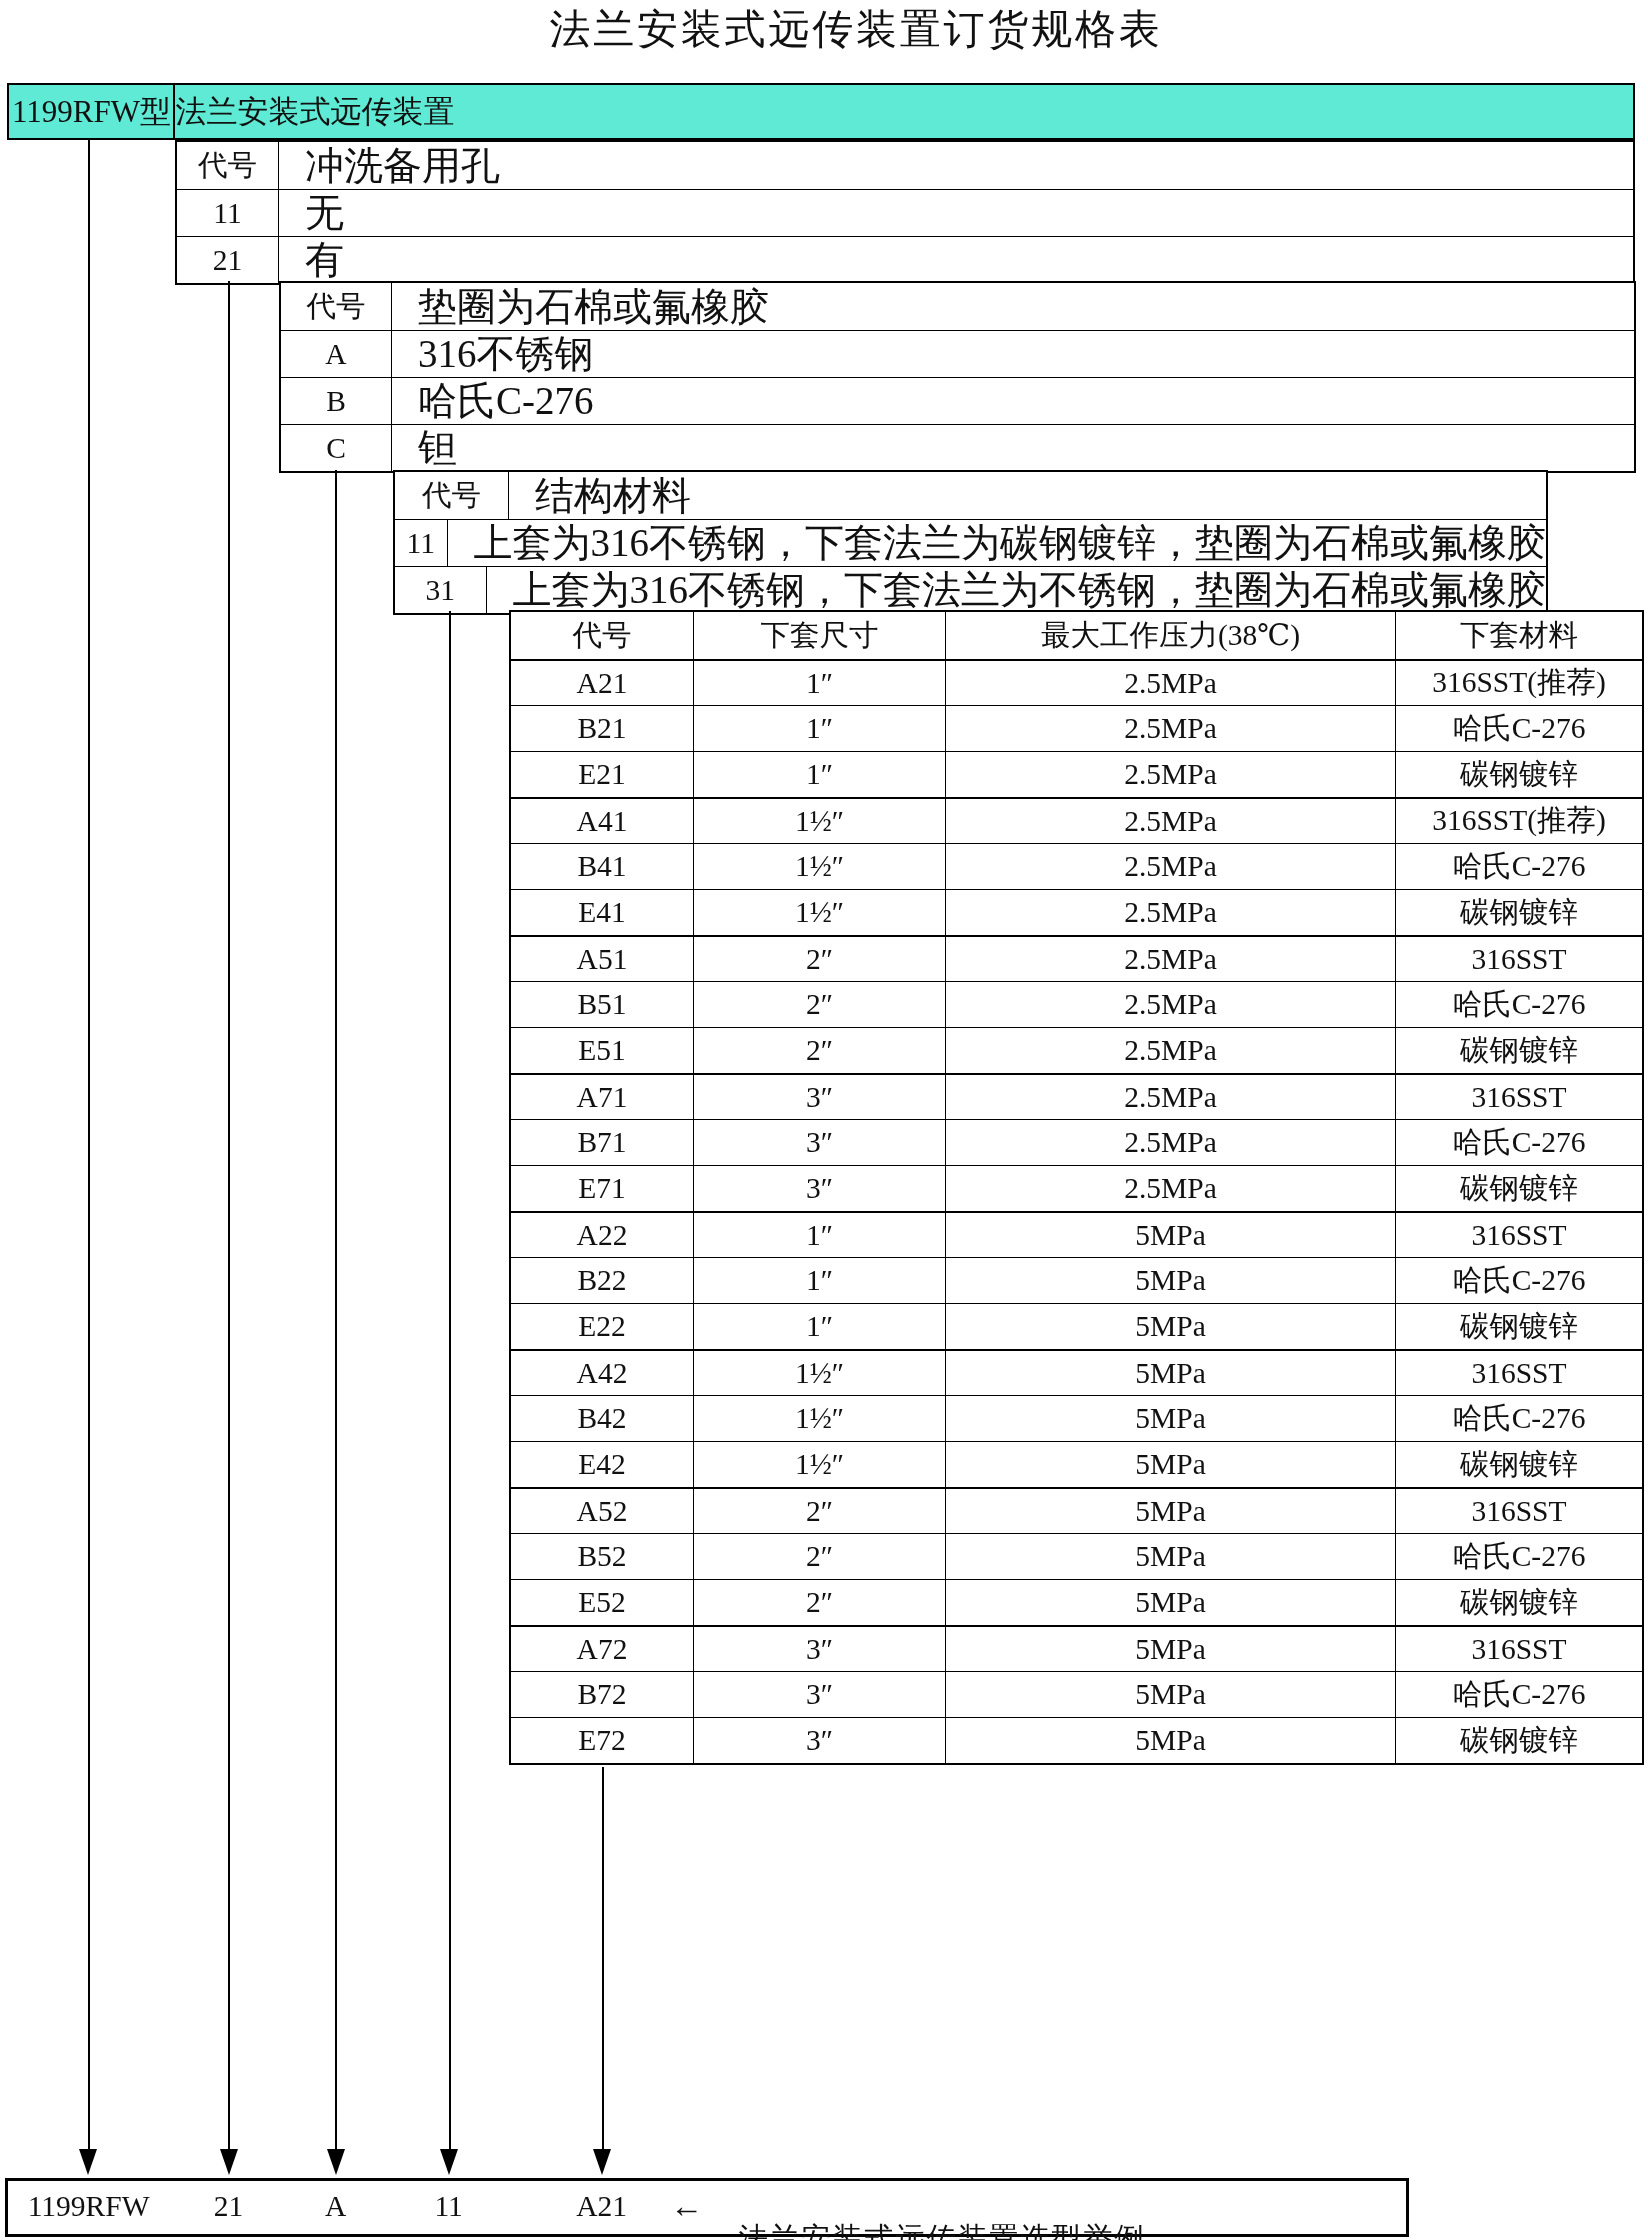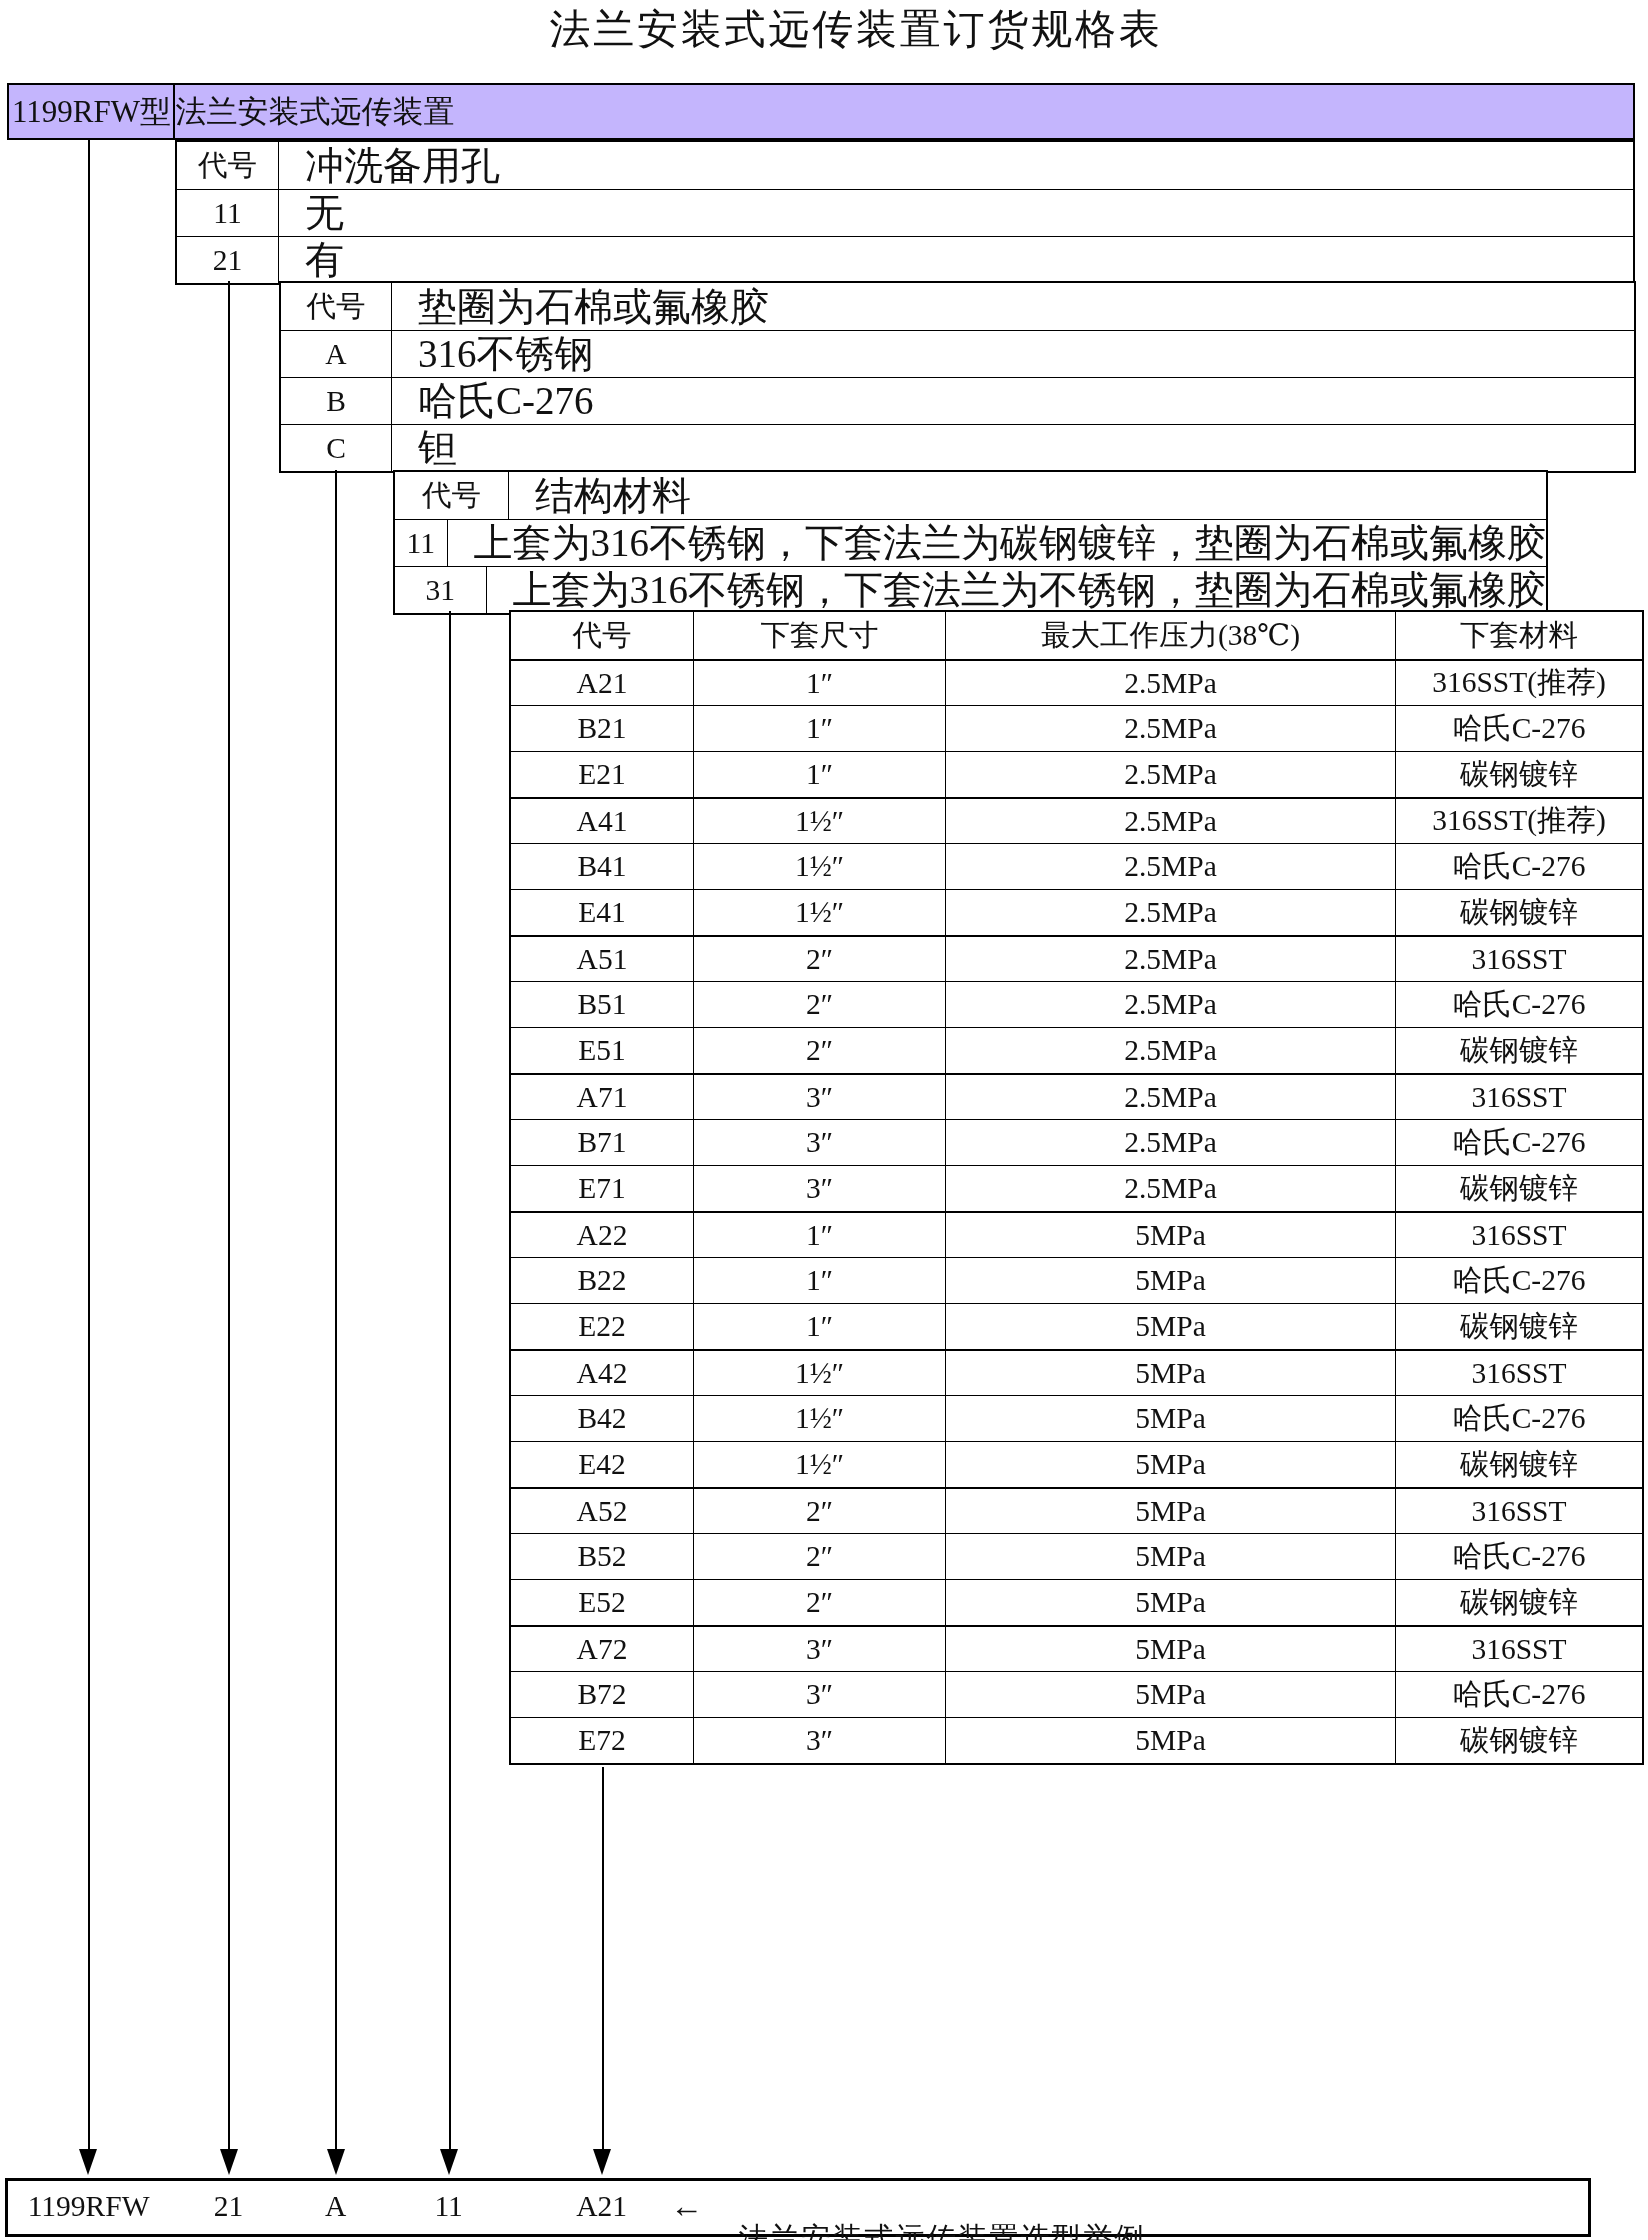--- a/index.html
+++ b/index.html
@@ -8,21 +8,21 @@
     font-family:"Liberation Serif","DejaVu Serif",serif;color:#111;
     overflow:hidden;
   }
   .title{
     position:absolute;top:1.8px;left:0;width:100%;text-align:center;
     font-size:41px;letter-spacing:2.8px;white-space:nowrap;padding-left:32px;
   }
   
   .row0{
     position:absolute;left:7.4px;top:83px;width:1628px;height:57px;
-    border:2.8px solid #000;box-sizing:border-box;display:flex;background:#c4b5fd;
+    border:2.8px solid #000;box-sizing:border-box;display:flex;background:#5eead4;
   }
   .row0 .code{
     width:166px;border-right:2.8px solid #000;box-sizing:border-box;
     display:flex;align-items:center;justify-content:center;font-size:31px;white-space:nowrap;
   }
   .row0 .val{flex:1;display:flex;align-items:center;font-size:31px;white-space:nowrap;}
 
   
   .block{position:absolute;border:2.8px solid #000;box-sizing:border-box;background:#fff;}
   .b1{left:175px;top:140px;width:1460px;}
@@ -59,21 +59,21 @@
   
   .vline{position:absolute;width:1.8px;background:#000;}
   .arrowhead{
     position:absolute;top:2149px;width:0;height:0;
     border-left:9.2px solid transparent;border-right:9.2px solid transparent;
     border-top:26px solid #000;
   }
 
   
   .example{
-    position:absolute;left:4.6px;top:2178px;width:1586px;height:59px;
+    position:absolute;left:4.6px;top:2178px;width:1404px;height:59px;
     border:3.7px solid #000;box-sizing:border-box;background:#fff;font-size:29.5px;
   }
   .exval{position:absolute;top:0;line-height:50px;transform:translateX(-50%);white-space:nowrap;}
   .exarrow{position:absolute;left:679px;top:0;line-height:50px;transform:translateX(-50%);font-size:33px;}
   .exlabel{position:absolute;left:731px;top:0;line-height:50px;white-space:nowrap;letter-spacing:1.8px;margin-top:32px;}
 </style>
 </head>
 <body>
 
 <div class="canvas">

